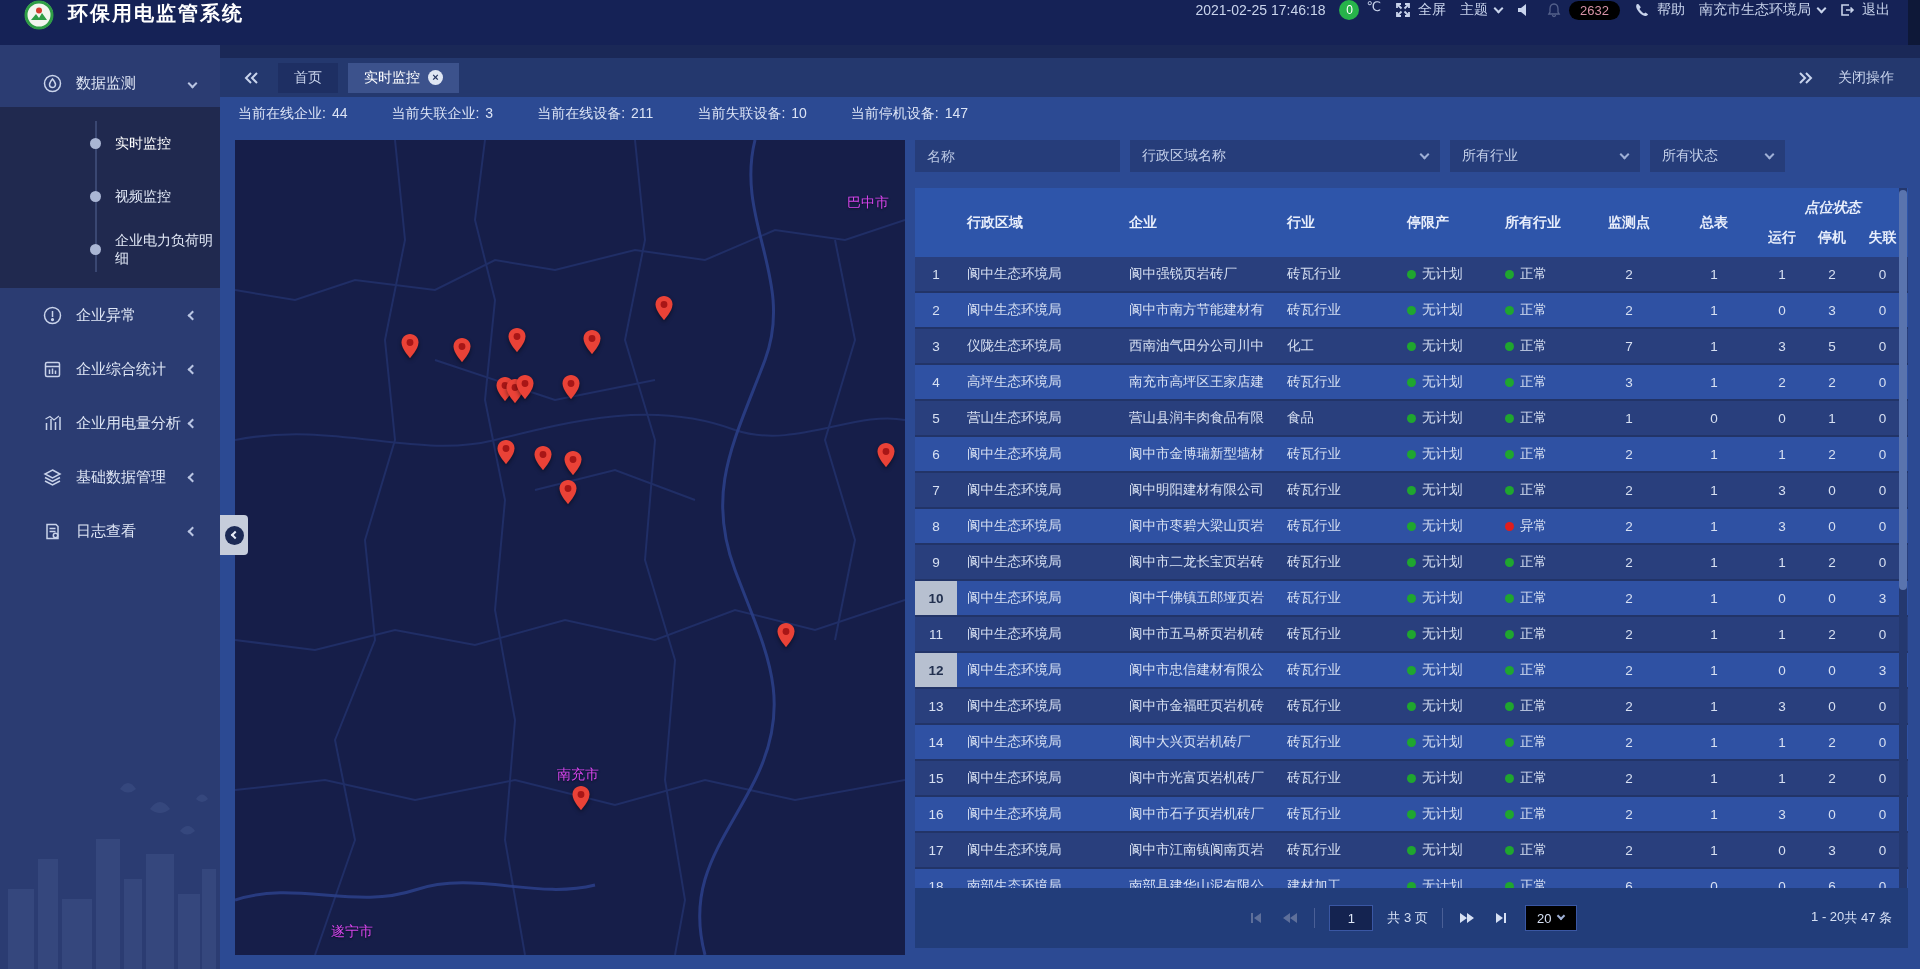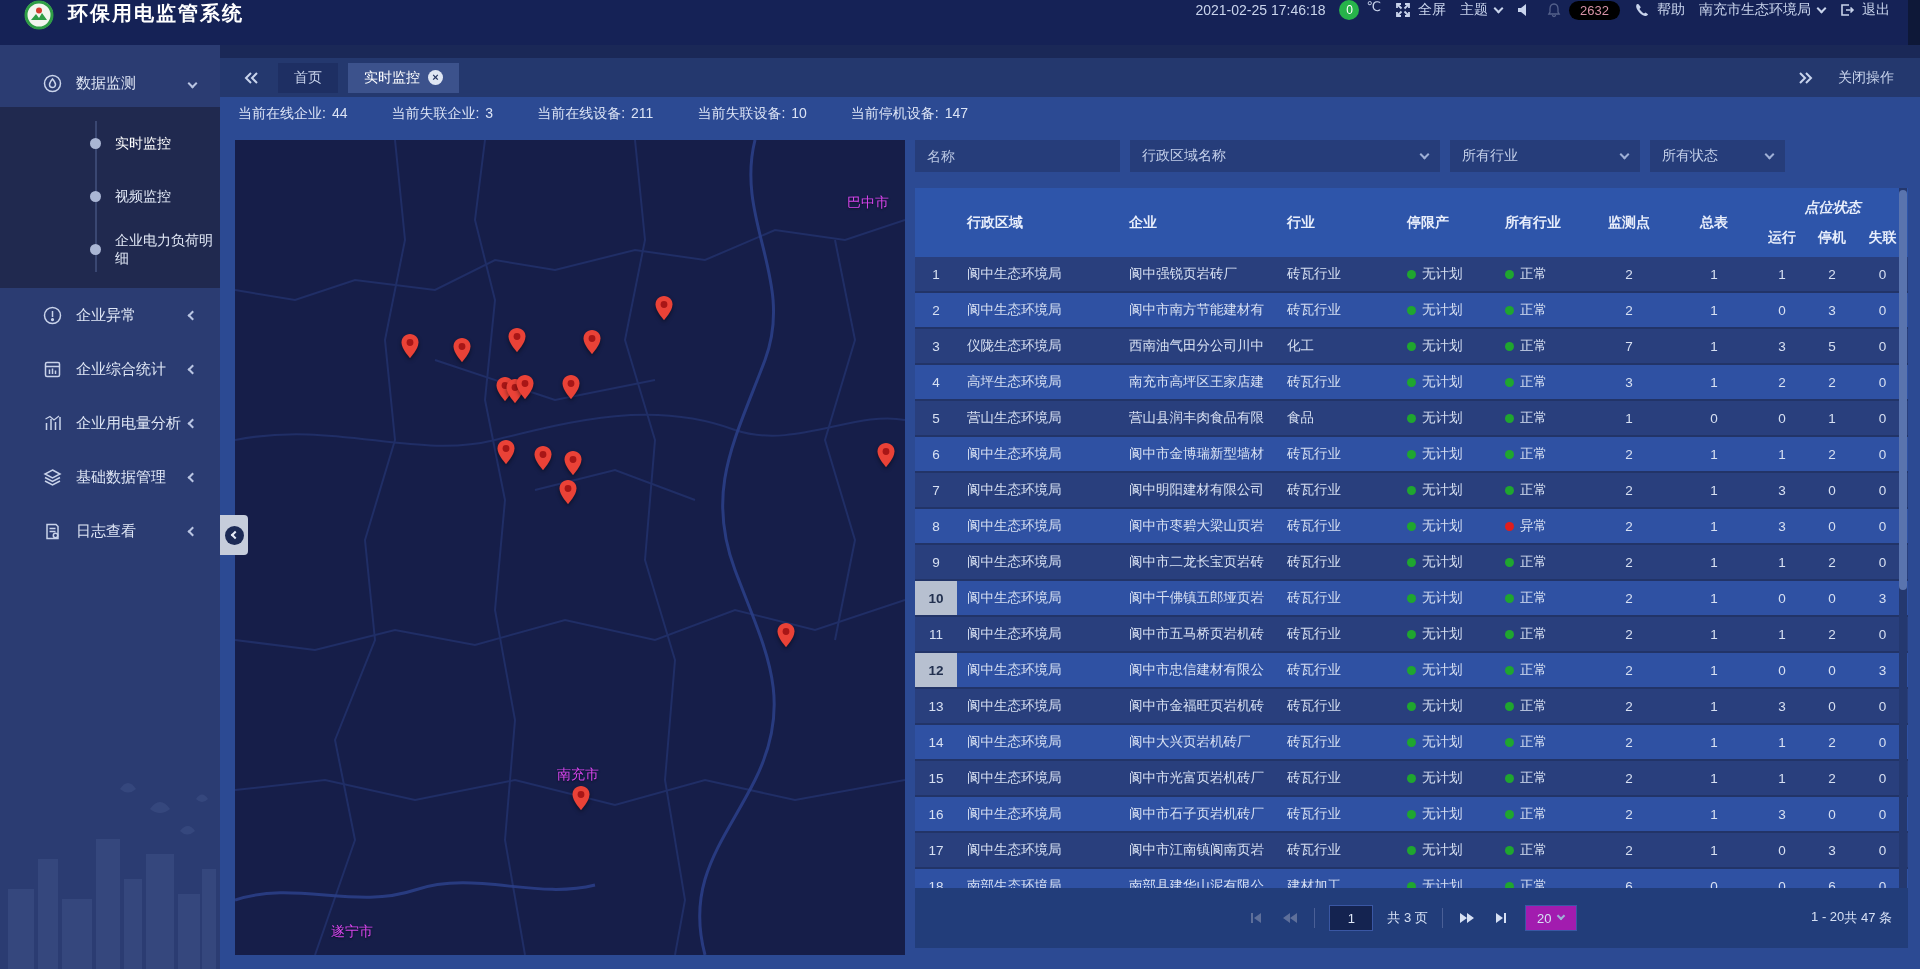--- a/index.html
+++ b/index.html
@@ -87,21 +87,21 @@
   .td.idx.flag { background:#b7c0d0; color:#22304f; font-weight:bold; }
   .dot { width:9px; height:9px; border-radius:50%; margin-right:6px; flex:none; }
   .sbar { position:absolute; right:1px; top:58px; width:8px; height:700px; background:#24386f; }
   .sthumb { position:absolute; top:2px; left:0; width:8px; height:400px; background:#5a74ae; border-radius:4px; cursor:pointer; }
 
   
   .pager { position:absolute; left:0; top:758px; width:993px; height:60px; background:#223d7a; display:flex; align-items:center; justify-content:center; gap:14px; color:#d6e0f4; font-size:13px; }
   .pbtn { width:20px; height:20px; display:flex; align-items:center; justify-content:center; cursor:pointer; }
   .psep { width:1px; height:20px; background:#4a5f96; }
   .pinput { width:44px; height:26px; background:#142350; border:1px solid #3a57a4; color:#dfe7f7; text-align:center; font-size:13px; font-family:inherit; }
-  .psize { height:26px; min-width:52px; background:#a21caf; border:1px solid #3a57a4; display:flex; align-items:center; justify-content:center; gap:7px; padding:0 8px; cursor:pointer; }
+  .psize { height:26px; min-width:52px; background:#000000; border:1px solid #3a57a4; display:flex; align-items:center; justify-content:center; gap:7px; padding:0 8px; cursor:pointer; }
   .psize .fchev { width:6px; height:6px; border-left:2px solid #9fb0d6; border-bottom:2px solid #9fb0d6; transform:rotate(-45deg); position:relative; top:-2px; }
   .ptotal { position:absolute; right:16px; display:flex; gap:0; }
 </style>
 </head>
 <body>
 
 <div class="app">
 
   <div class="header">
     <svg class="logo" viewBox="0 0 30 30">

